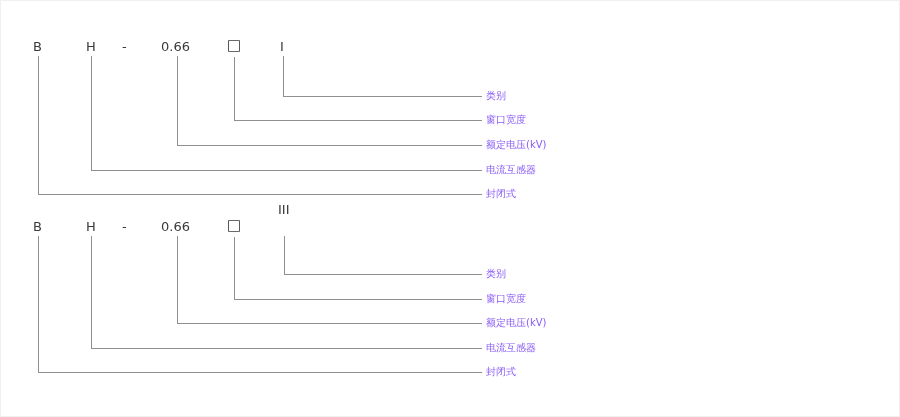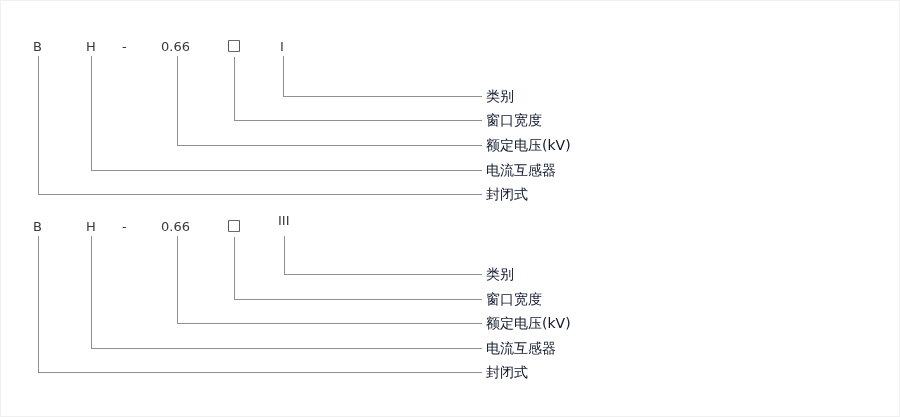--- a/index.html
+++ b/index.html
@@ -39,24 +39,24 @@
     line-height: 15px;
     white-space: pre;
     color: #3a3a3a;
   }
   .code.box {
     font-size: 15px;
     line-height: 15px;
   }
   .label {
     position: absolute;
-    font-size: 14px;
+    font-size: 10px;
     line-height: 16px;
     white-space: nowrap;
-    color: #0f172a;
+    color: #8b5cf6;
   }
 </style>
 </head>
 <body>
 
 <div class="canvas">
 
   <svg class="lines" width="900" height="417" viewBox="0 0 900 417" aria-hidden="true">
 
     <path d="M282.5 55 V95.5 H481"></path>
@@ -86,21 +86,21 @@
     <span class="label" style="left:485px; top:161px;">电流互感器</span>
     <span class="label" style="left:485px; top:185px;">封闭式</span>
   </div>
 
   <div class="diagram-group">
     <span class="code" style="left:32px; top:218px;">B</span>
     <span class="code" style="left:85px; top:218px;">H</span>
     <span class="code" style="left:121px; top:218px;">-</span>
     <span class="code" style="left:160px; top:218px;">0.66</span>
     <span class="code box" style="left:226px; top:217px;">□</span>
-    <span class="code" style="left:277px; top:212px;">III</span>
+    <span class="code" style="left:277px; top:201px;">III</span>
 
     <span class="label" style="left:485px; top:265px;">类别</span>
     <span class="label" style="left:485px; top:290px;">窗口宽度</span>
     <span class="label" style="left:485px; top:314px;">额定电压(kV)</span>
     <span class="label" style="left:485px; top:339px;">电流互感器</span>
     <span class="label" style="left:485px; top:363px;">封闭式</span>
   </div>
 
 </div>
 

